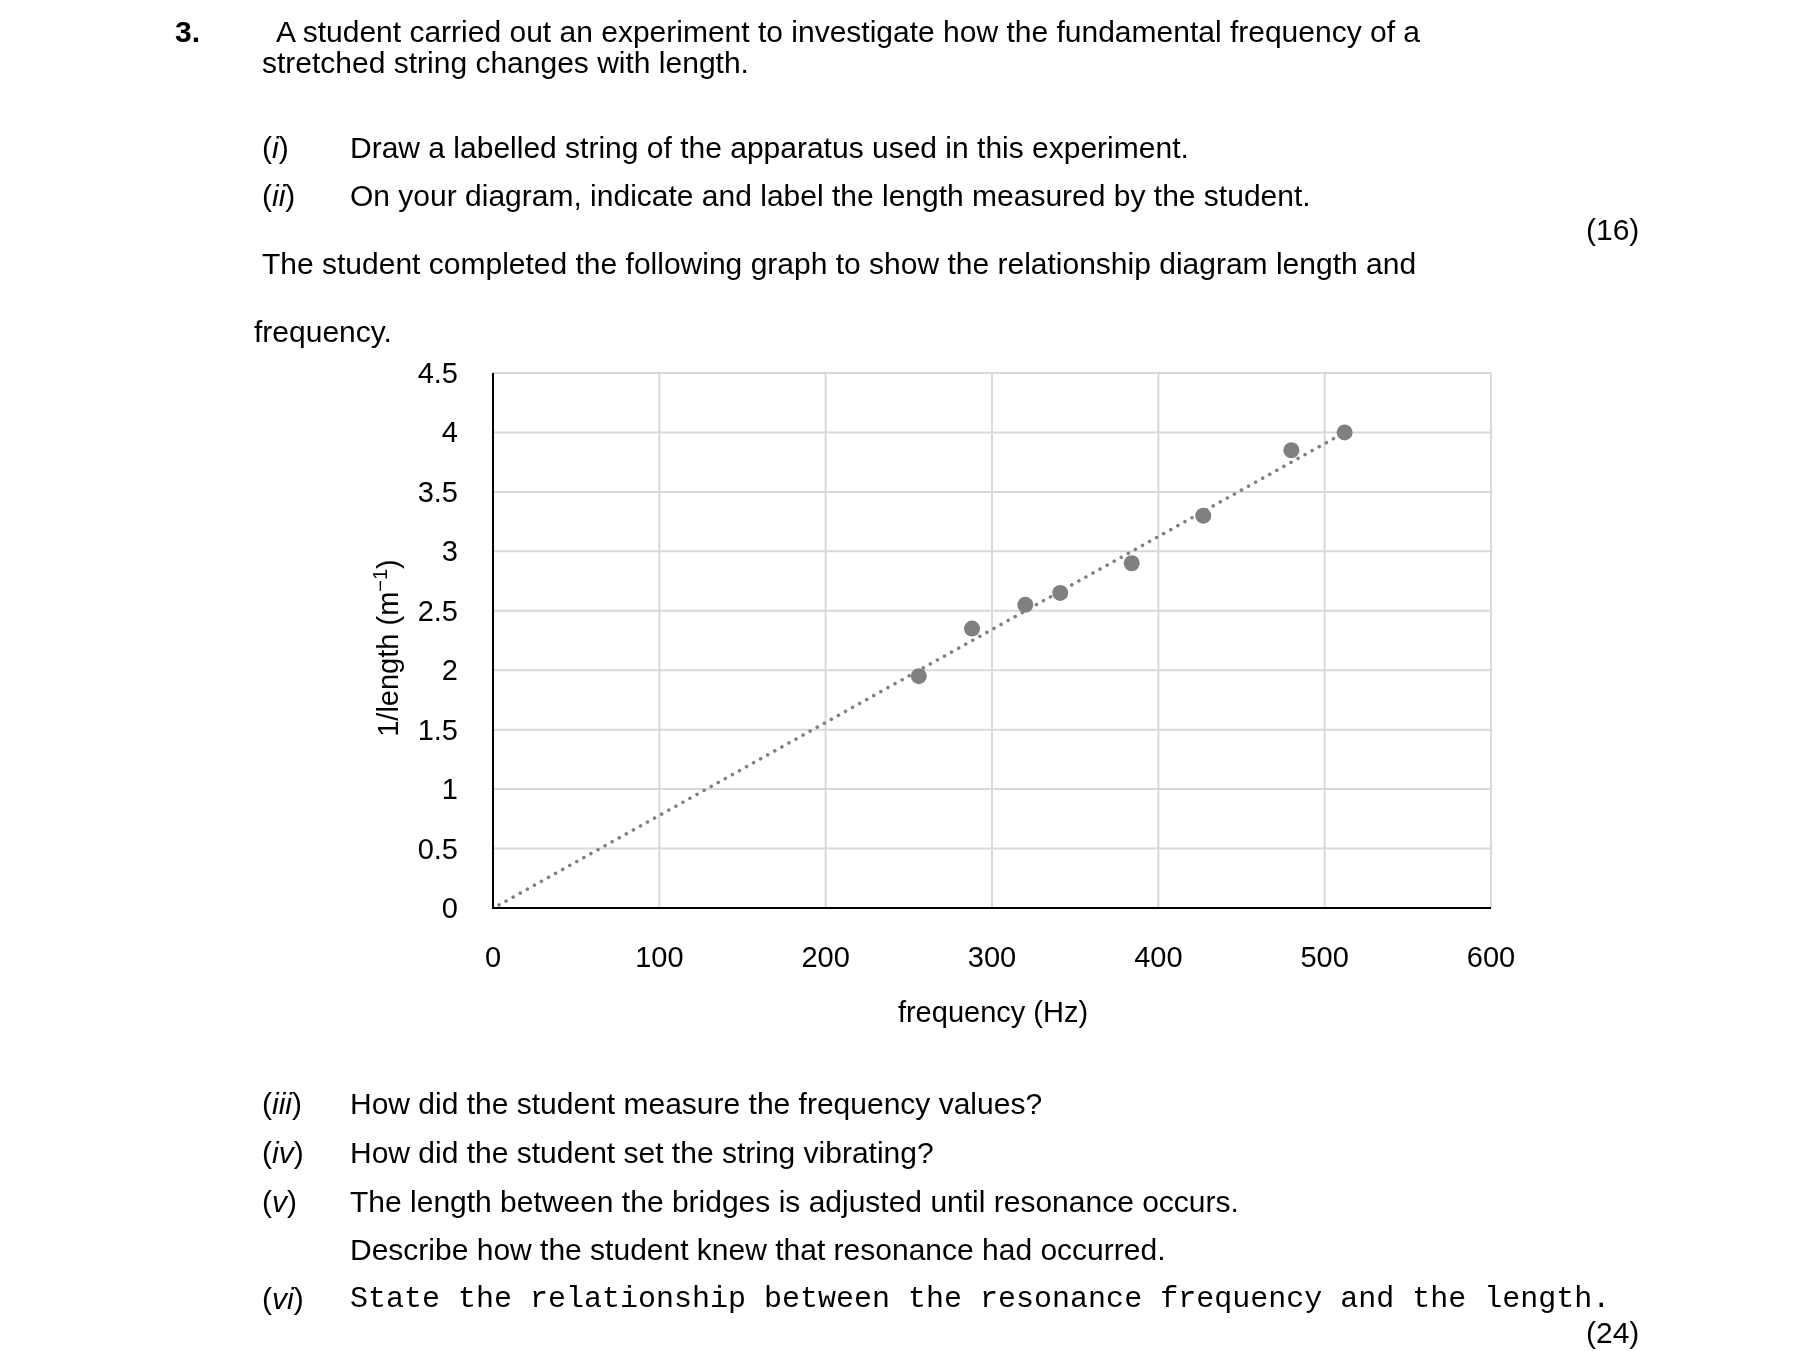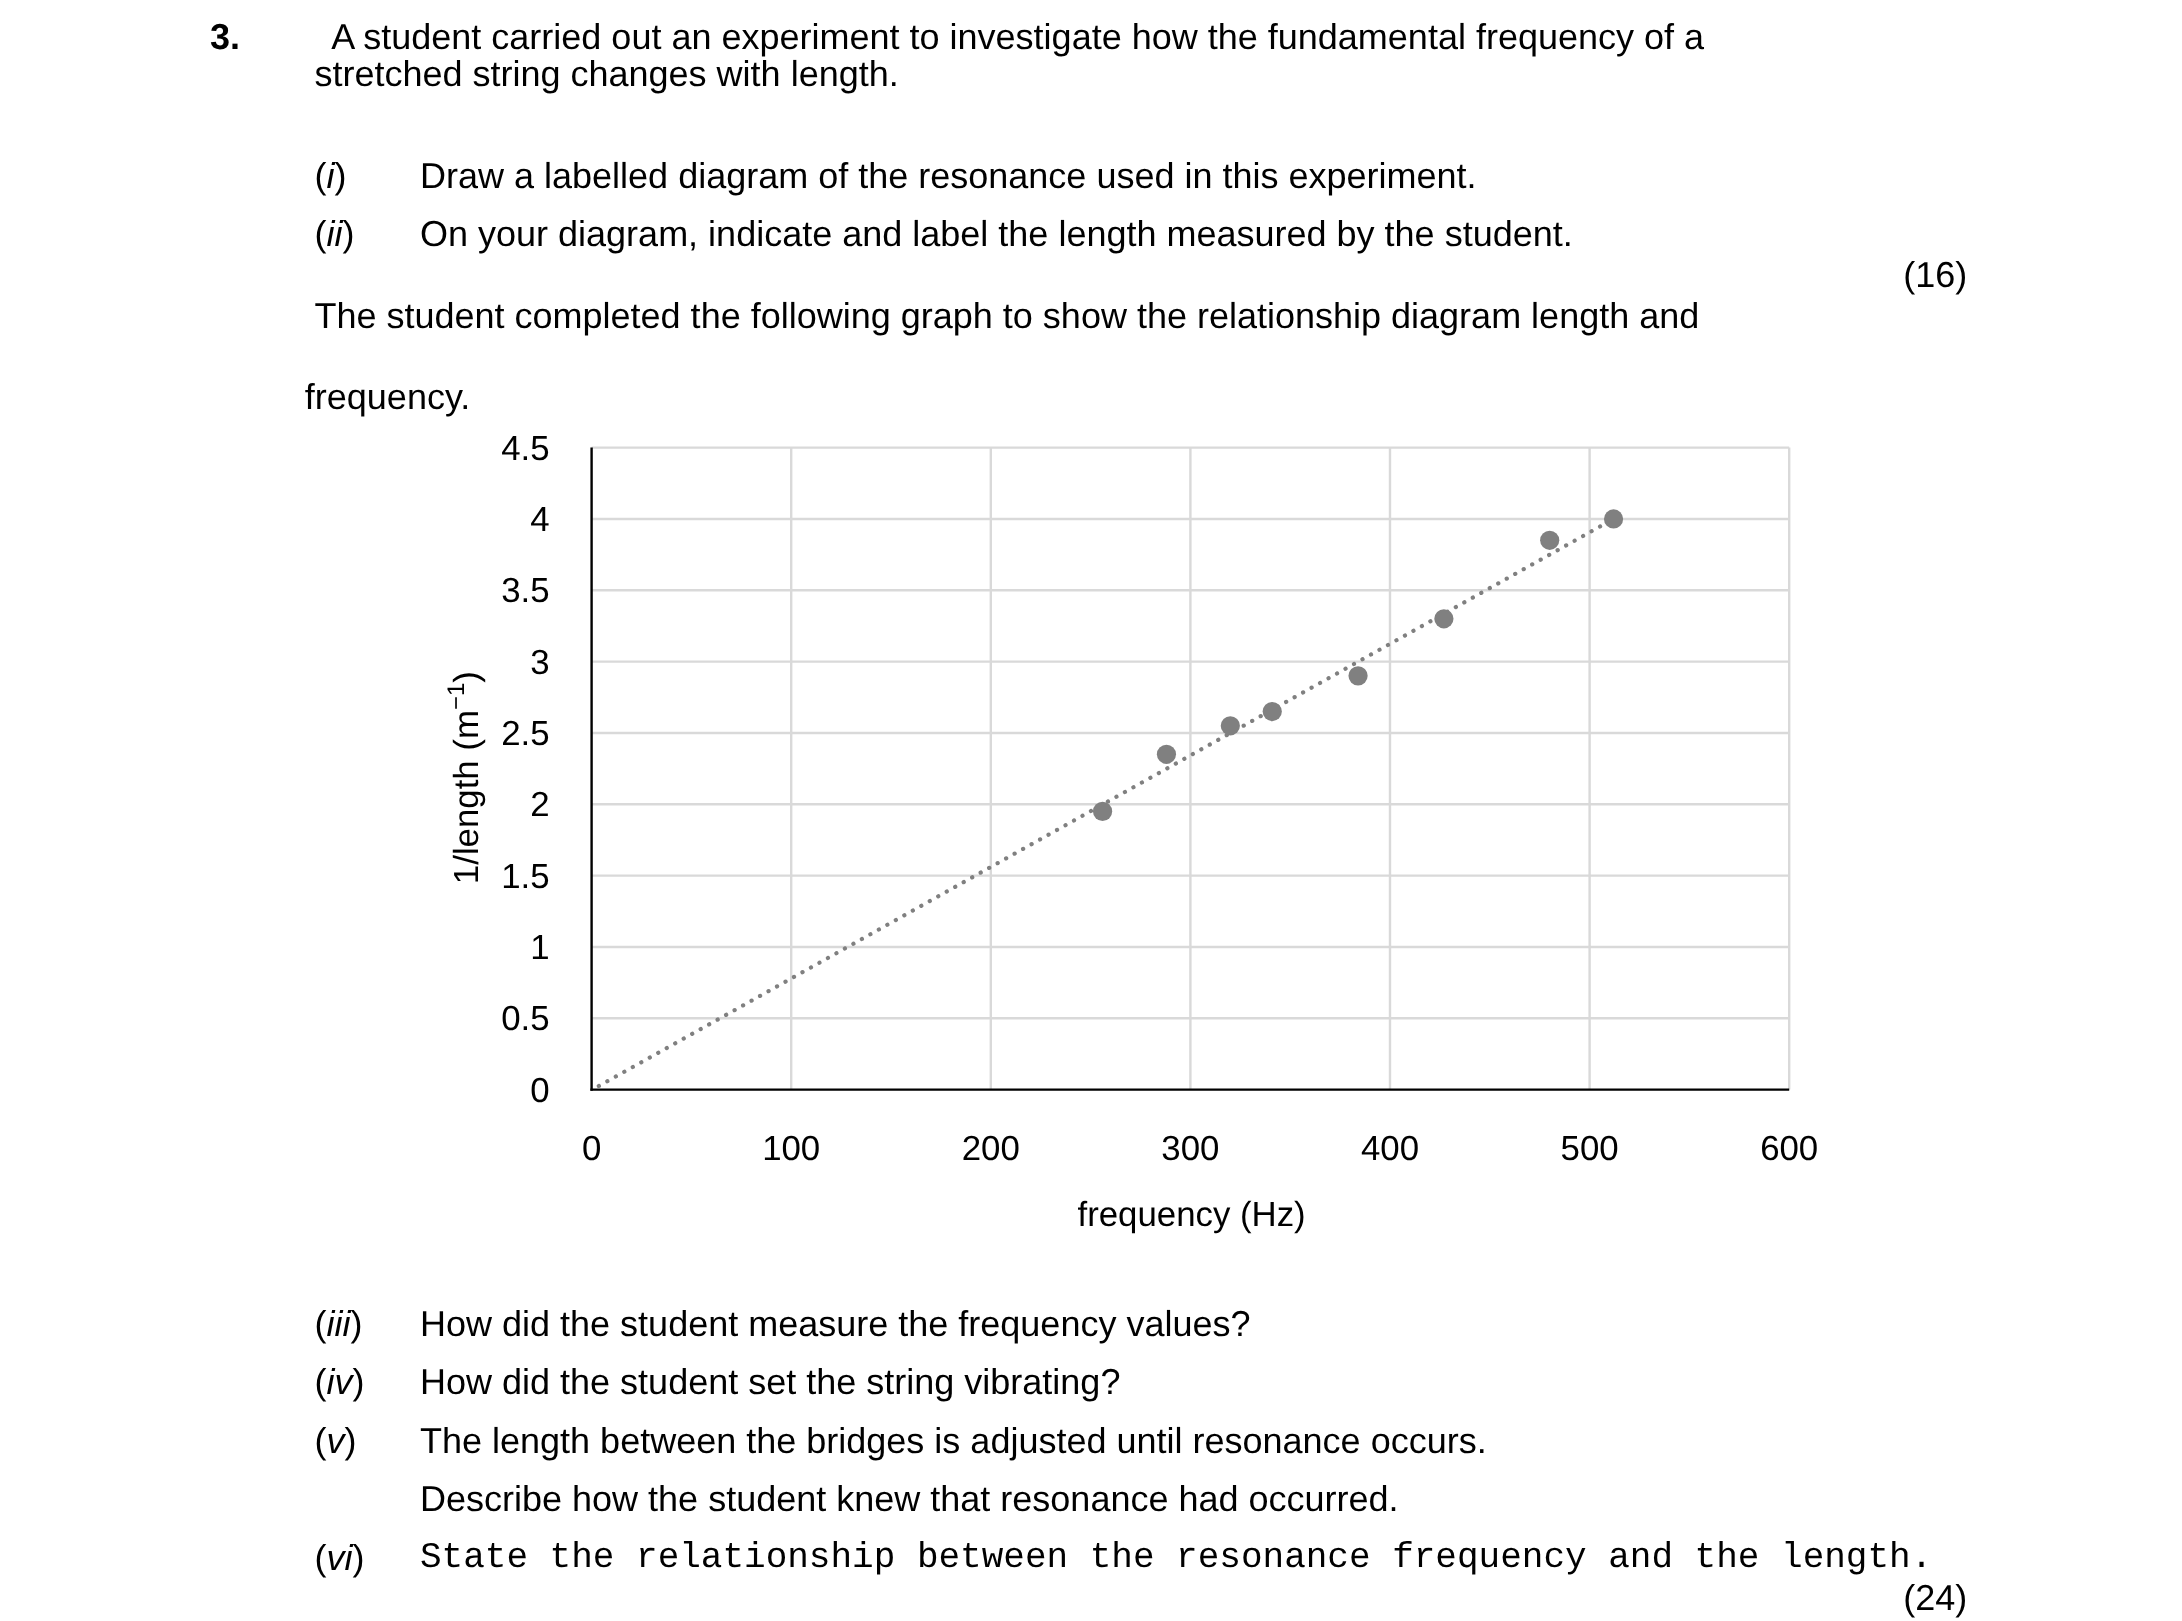--- a/index.html
+++ b/index.html
@@ -15,21 +15,21 @@
   .axlabel { font-family:"Liberation Sans", sans-serif; font-size:29px; fill:#000; }
 </style>
 </head>
 <body>
 
 <div class="txt qnum" style="left:175px; top:14px;">3.</div>
 <div class="txt" style="left:262px; top:14px;margin-left:14px;">A student carried out an experiment to investigate how the fundamental frequency of a</div>
 <div class="txt" style="left:262px; top:45px;">stretched string changes with length.</div>
 
 <div class="rn" style="left:262px; top:130px;"><span>(</span><i>i</i><span>)</span></div>
-<div class="txt" style="left:350px; top:130px;">Draw a labelled diagram of the resonance used in this experiment.</div>
+<div class="txt" style="left:350px; top:130px;">Draw a labelled string of the apparatus used in this experiment.</div>
 
 <div class="rn" style="left:262px; top:178px;"><span>(</span><i>ii</i><span>)</span></div>
 <div class="txt" style="left:350px; top:178px;text-align:center;">On your diagram, indicate and label the length measured by the student.</div>
 <div class="marks" style="left:1586px; top:178px;">(16)</div>
 
 <div class="txt" style="left:262px; top:246px;">The student completed the following graph to show the relationship diagram length and</div>
 <div class="txt" style="left:254px; top:294px;margin-top:20px;">frequency.</div>
 
 <svg id="chart" width="1818" height="1351" xmlns="http://www.w3.org/2000/svg">
   <g id="grid">

